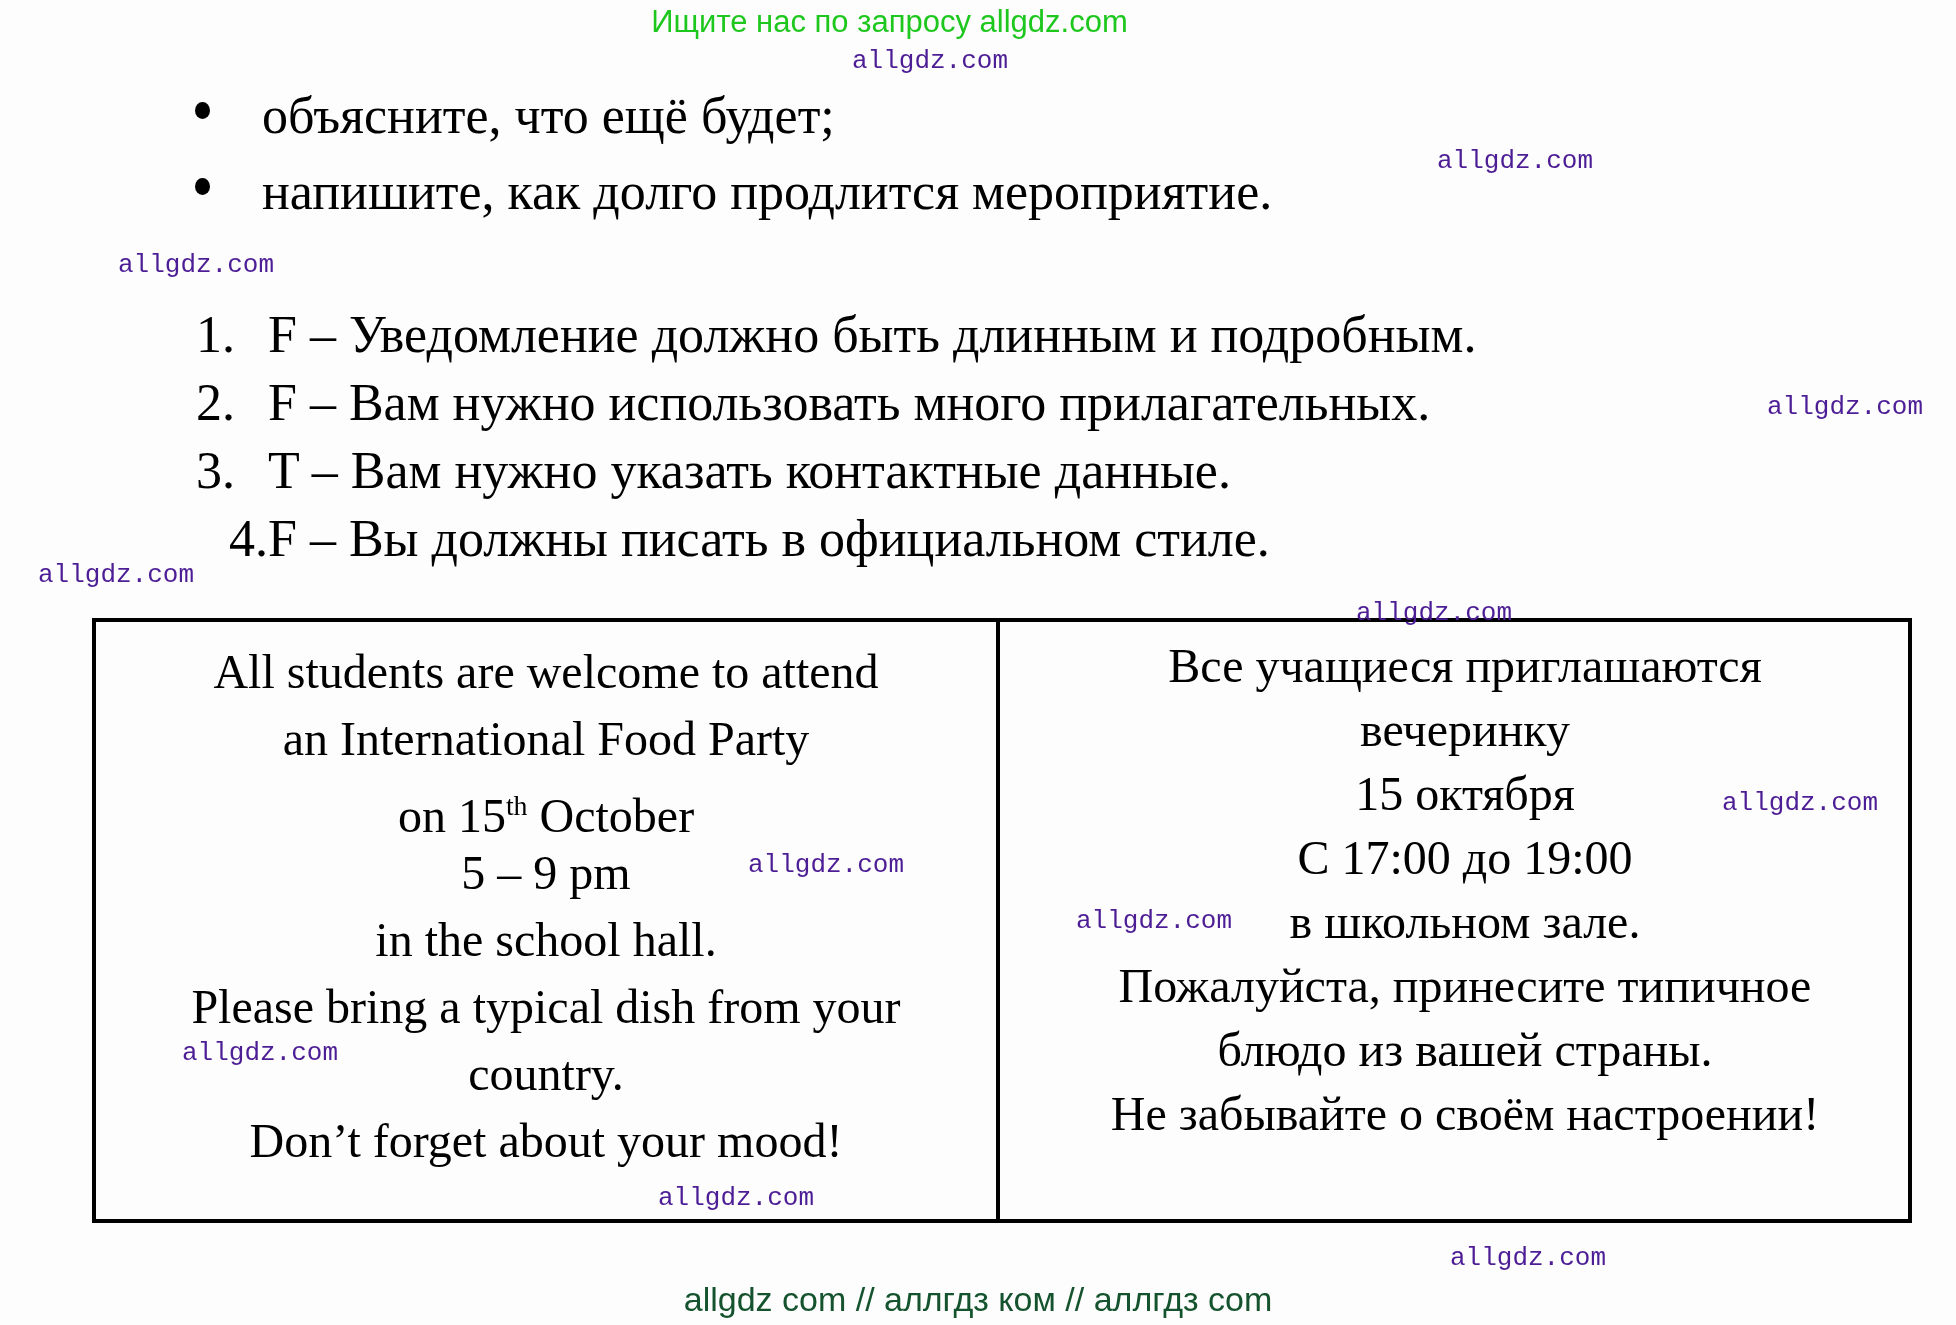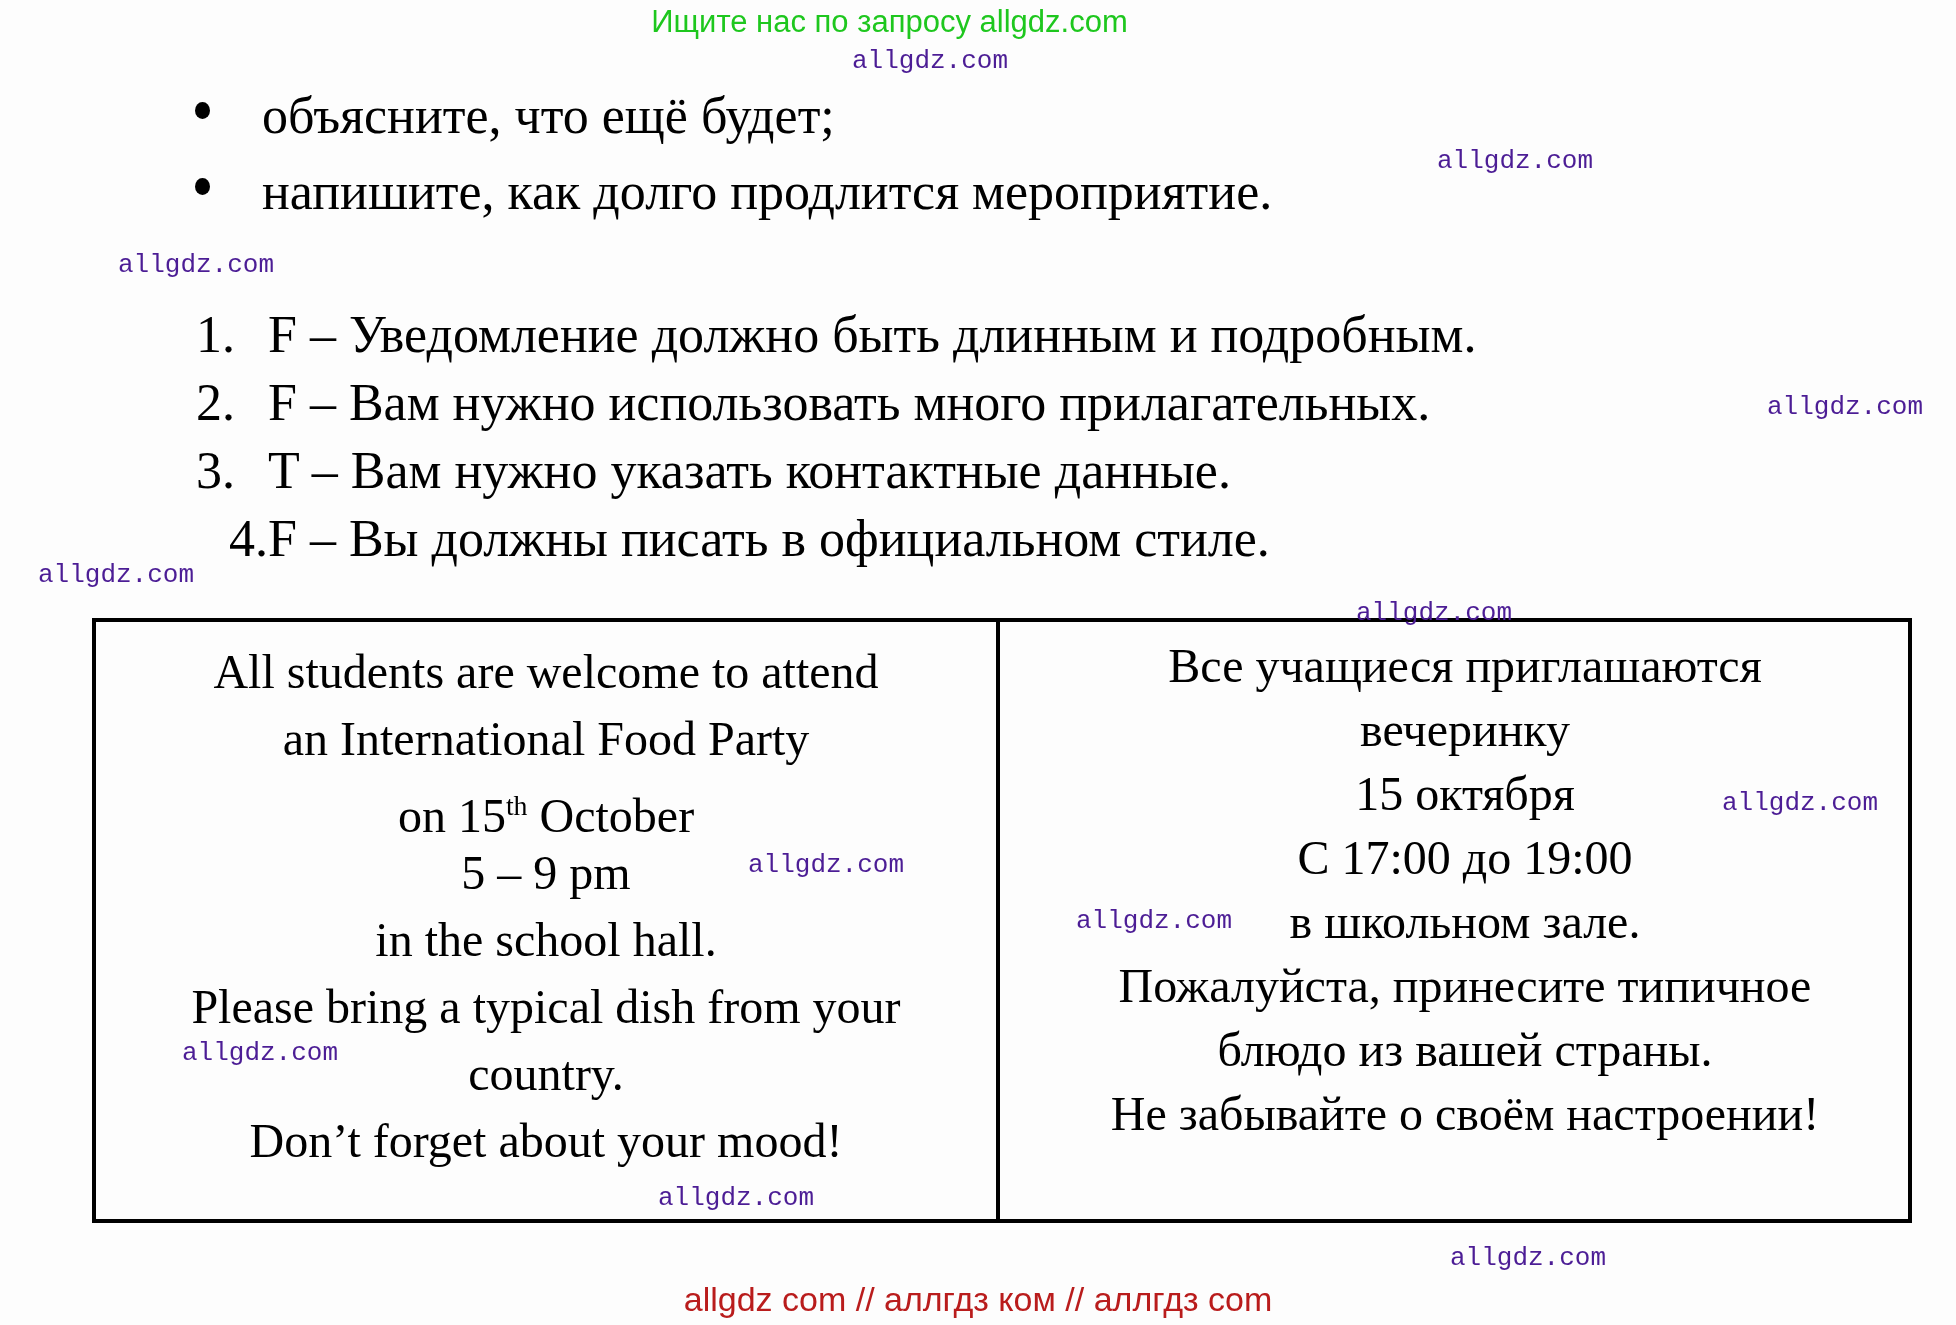--- a/index.html
+++ b/index.html
@@ -50,21 +50,21 @@
   .cell{box-sizing:border-box;}
   .cell-left{width:904px;border-right:4px solid #000;padding-top:16px;}
   .cell-right{flex:1;padding-top:12px;}
   .cell-left .tline{height:67px;line-height:67px;text-align:center;font-size:48px;white-space:nowrap;}
   .cell-right .tline{height:64px;line-height:64px;text-align:center;font-size:48px;white-space:nowrap;margin-left:22px;}
   .sup{font-size:0.58em;vertical-align:super;}
   
   .footer-line{
     left:0;top:1280px;width:1956px;text-align:center;
     font-family:"Liberation Sans", sans-serif;
-    font-size:34px;color:#b91c1c;
+    font-size:34px;color:#14532d;
   }
 </style>
 </head>
 <body>
 
 <div class="abs green-hint">Ищите нас по запросу allgdz.com</div>
 
 <span class="wm" style="left:852px;top:46px;">allgdz.com</span>
 <span class="wm" style="left:1437px;top:146px;">allgdz.com</span>
 <span class="wm" style="left:118px;top:250px;">allgdz.com</span>

